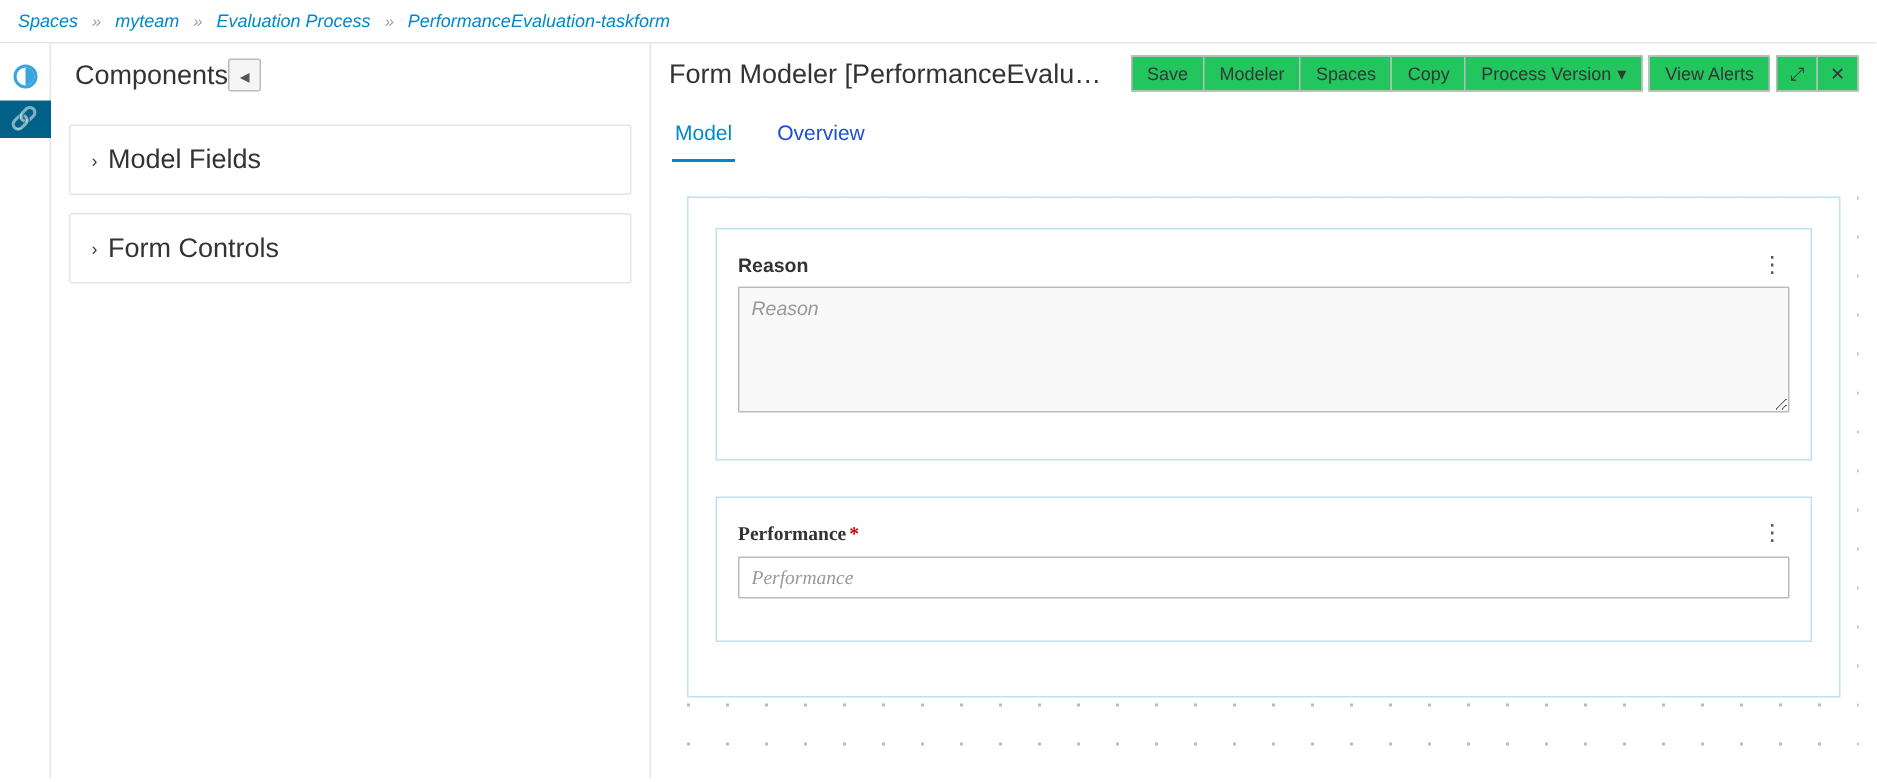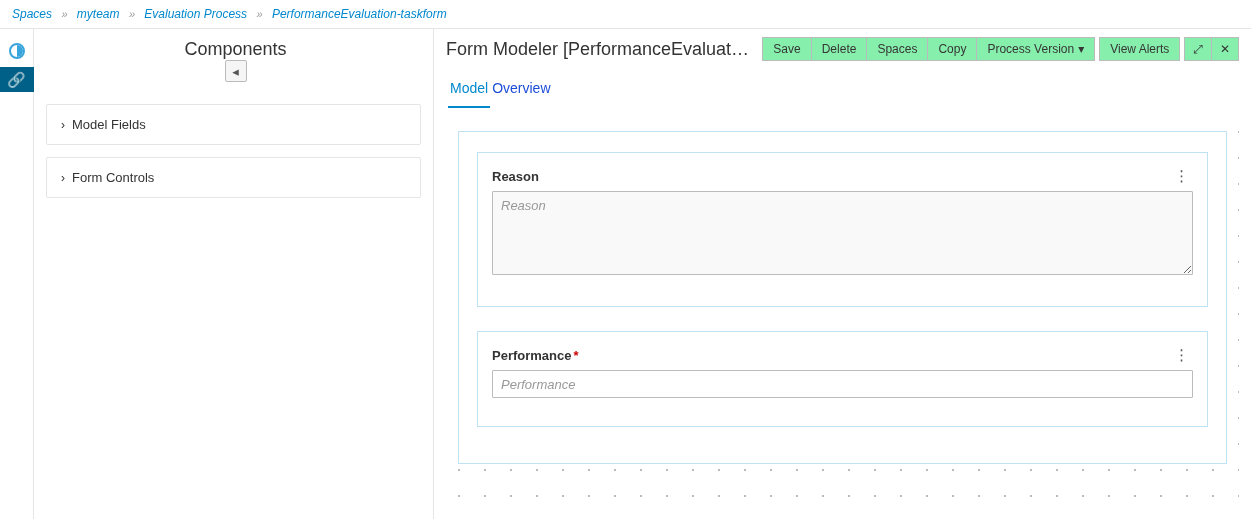--- a/index.html
+++ b/index.html
@@ -60,21 +60,20 @@
       width: 400px;
       border-right: 1px solid #e5e5e5;
       padding: 0;
       min-height: 490px;
     }
     .sidebar-header {
       display: flex;
       align-items: center;
       justify-content: flex-start;
       padding: 10px 12px 12px 16px;
-      flex-direction: column;
     }
     .sidebar-header h3 {
       font-size: 18px;
       font-weight: 400;
       color: #333;
     }
     .collapse-btn {
       width: 22px; height: 22px;
       border: 1px solid #bbb;
       background: #f5f5f5;
@@ -90,21 +89,21 @@
       border-radius: 2px;
       margin-bottom: 12px;
       padding: 12px 14px;
       cursor: pointer;
       display: flex;
       align-items: center;
       gap: 7px;
       background: #fff;
     }
     .accordion-item .chev { color: #333; font-size: 12px; }
-    .accordion-item .label { color: #333; font-size: 13px; }
+    .accordion-item .label { color: #333; font-size: 18px; }
     .content-area {
       flex: 1;
       min-width: 0;
     }
     .content-header {
       display: flex;
       align-items: center;
       padding: 8px 12px 4px 12px;
       gap: 10px;
       border-bottom: 1px solid transparent;
@@ -121,33 +120,34 @@
     }
     .toolbar {
       display: flex;
       gap: 4px;
       flex-shrink: 0;
     }
     .btn-grp {
       display: flex;
     }
     .btn {
-      background: #86efac;
+      background: #22c55e;
       border: 1px solid #bbb;
       color: #363636;
       font-size: 12px;
       padding: 4px 10px;
       cursor: pointer;
       white-space: nowrap;
     }
     .btn-grp .btn:not(:last-child) { border-right: none; }
     .btn .caret { margin-left: 4px; }
     .btn-icon { padding: 4px 8px; }
     .tabs {
       display: flex;
+      gap: 26px;
       padding: 8px 14px 0 14px;
       border-bottom: 1px solid transparent;
     }
     .tab {
       padding: 6px 2px 10px 2px;
       cursor: pointer;
       color: #1d4ed8;
       font-size: 14px;
     }
     .tab.active {
@@ -166,21 +166,21 @@
       background: #fff;
       border: 1px solid #bee1f4;
       padding: 20px 18px;
     }
     .field-group {
       border: 1px solid #bee1f4;
       padding: 14px 14px 28px 14px;
       margin-bottom: 24px;
       background: #fff;
     }
-    .field-group:last-child { margin-bottom: 16px; }
+    .field-group:last-child { margin-bottom: 16px; font-family: Liberation Serif, serif; }
     .field-header {
       display: flex;
       justify-content: space-between;
       align-items: center;
       margin-bottom: 6px;
     }
     .field-label {
       font-weight: bold;
       font-size: 13px;
       color: #333;
@@ -249,21 +249,21 @@
       </div>
     </div>
   </div>
 
   <div class="content-area">
     <div class="content-header">
       <div class="content-title">Form Modeler [PerformanceEvaluation-taskfo...</div>
       <div class="toolbar">
         <div class="btn-grp">
           <button class="btn">Save</button>
-          <button class="btn">Delete</button>
+          <button class="btn">Modeler</button>
           <button class="btn">Spaces</button>
           <button class="btn">Copy</button>
           <button class="btn">
             <span>Process Version</span><span class="caret">▾</span>
           </button>
         </div>
         <div class="btn-grp">
           <button class="btn">View Alerts</button>
         </div>
         <div class="btn-grp">

